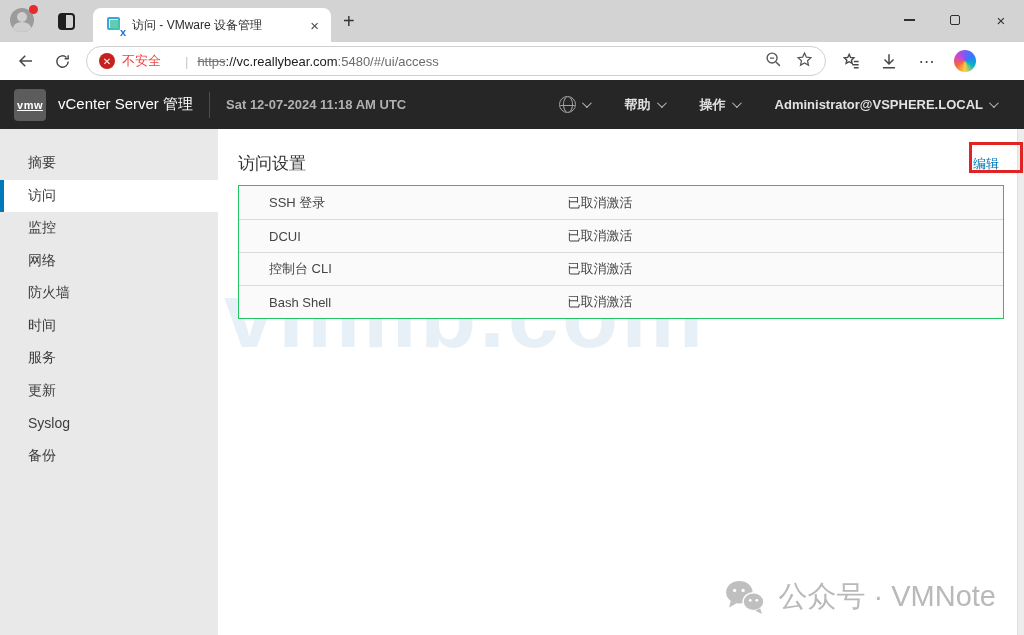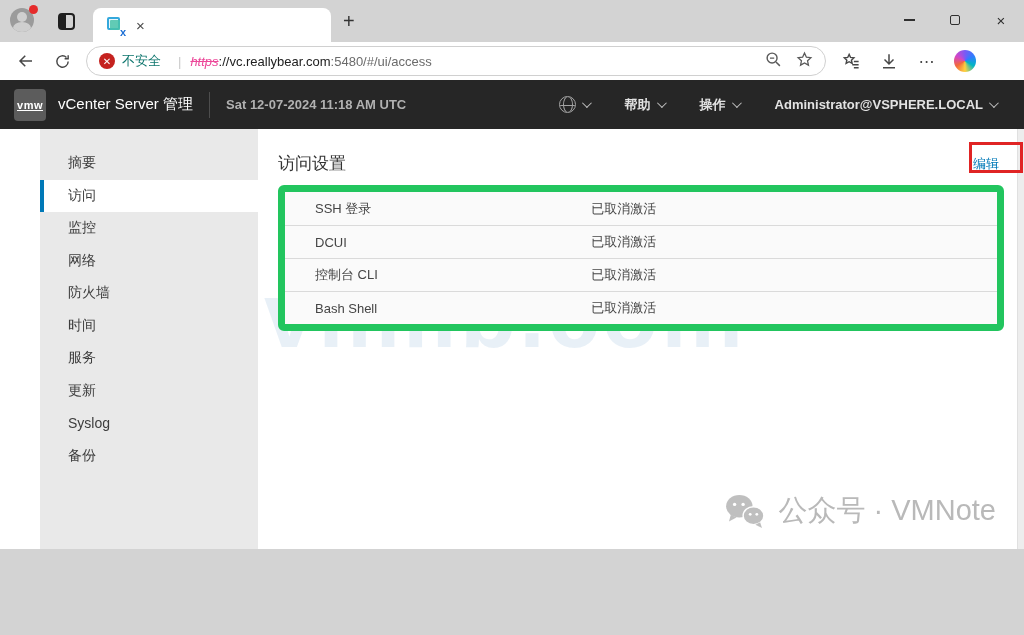--- a/index.html
+++ b/index.html
@@ -30,24 +30,24 @@
   .wc .minbar { width:11px; height:1.6px; background:#2f2f2f; }
   .wc .maxbox { width:10px; height:10px; border:1.6px solid #2f2f2f; border-radius:2px; }
 
   
   .addressrow { height:38px; background:#ffffff; display:flex; align-items:center; padding:0 8px; }
   .nav-ic { width:28px; height:28px; display:flex; align-items:center; justify-content:center; margin:0 4px; color:#474747; }
   .omnibox { flex:1; max-width:740px; height:30px; border:1px solid #d0d0d0; border-radius:16px; display:flex; align-items:center;
     padding:0 12px; margin-left:6px; background:#fff; }
   .err-badge { width:16px; height:16px; border-radius:50%; background:#c5221f; color:#fff; font-size:10px; font-weight:bold;
     display:flex; align-items:center; justify-content:center; margin-right:7px; flex:none; }
-  .notsecure { font-size:13px; color:#0f766e; margin-right:17px; }
+  .notsecure { font-size:13px; color:#ef4444; margin-right:24px; }
   .url-sep { color:#c9c9c9; margin-right:9px; font-size:13px; }
   .url { font-size:13px; white-space:nowrap; overflow:hidden; flex:1; }
-  .url .scheme { color:#ec4899; text-decoration:line-through;font-style:italic; }
+  .url .scheme { color:#737373; text-decoration:line-through; }
   .url .host { color:#202020; }
   .url .path { color:#6b6b6b; }
   .omni-right { display:flex; align-items:center; gap:14px; margin-left:8px; }
   .bar-icons { display:flex; align-items:center; gap:8px; margin-left:10px; }
   .bar-ic { width:30px; height:30px; display:flex; align-items:center; justify-content:center; color:#474747; }
   .copilot { width:22px; height:22px; border-radius:50%;
     background:conic-gradient(#7a5af5,#2f7cff,#00b7c3,#ffd23e,#f2693c,#d246c8,#7a5af5); }
   .dots { font-size:16px; color:#474747; letter-spacing:1px; }
 
   
@@ -60,32 +60,32 @@
   .vami-right { margin-left:auto; display:flex; align-items:center; gap:36px; padding-right:14px; }
   .menu-item { font-size:13px; color:#e3e3e3; font-weight:bold; display:flex; align-items:center; gap:6px; cursor:pointer; }
   .chev { width:7px; height:7px; border-right:1.5px solid #bdbdbd; border-bottom:1.5px solid #bdbdbd;
     transform:rotate(45deg) translateY(-2px); display:inline-block; }
   .globe { width:17px; height:17px; border:1.4px solid #a3a3a3; border-radius:50%; position:relative; overflow:hidden; }
   .globe::before { content:""; position:absolute; left:50%; top:-1px; bottom:-1px; width:8px; margin-left:-4px;
     border:1.2px solid #a3a3a3; border-radius:50%; }
   .globe::after { content:""; position:absolute; left:-1px; right:-1px; top:50%; height:0; border-top:1.2px solid #a3a3a3; }
 
   
-  .app-body { display:flex; height:420px; position:relative; background:#fff;padding-left:40px; }
+  .app-body { display:flex; height:506px; position:relative; background:#fff; }
   .sidebar { width:218px; background:#e9e9e9; padding-top:18px; flex:none; }
   .side-item { height:32.5px; display:flex; align-items:center; padding-left:24px; font-size:14px; color:#3d3d3d;
     cursor:pointer; border-left:4px solid transparent; }
   .side-item.active { background:#ffffff; border-left-color:#0079b8; }
   .content { flex:1; position:relative; padding:0 20px; }
   .scroll-gutter { position:absolute; right:0; top:0; bottom:0; width:7px; background:#ededed; border-left:1px solid #e0e0e0; }
   .content-head { display:flex; align-items:center; justify-content:space-between; padding:23px 0 10px 0; }
   .page-title { font-size:17px; color:#333; font-weight:500; }
   .edit-link { font-size:13px; color:#0079b8; cursor:pointer; margin-right:5px; }
   .annotation { position:absolute; right:1px; top:13px; width:54px; height:31px; border:3px solid #e02424; pointer-events:none; z-index:5; }
-  .settings-table { border:7px solid #22c55e; border-radius:6px; background:#fafafa; position:relative; z-index:1; }
+  .settings-table { border:1px solid #22c55e; border-radius:0; background:#fafafa; position:relative; z-index:1; }
   .srow { height:33px; display:flex; align-items:center; border-top:1px solid #dadada; }
   .srow:first-child { border-top:none; }
   .srow .lbl { width:43%; padding-left:30px; font-size:13px; color:#454545; }
   .srow .val { font-size:13px; color:#454545; }
 
   .wm-center { position:absolute; left:6px; top:140px; font-size:92px; font-weight:bold; letter-spacing:3px;
     color:rgba(27,110,180,0.10); white-space:nowrap; pointer-events:none; line-height:1; }
   .wm-bottom { position:absolute; right:28px; bottom:18px; display:flex; align-items:center; gap:12px;
     color:#b9b9b9; font-size:29px; pointer-events:none; }
   .wm-bottom svg { opacity:.85; }
@@ -100,20 +100,21 @@
       <div class="avatar"></div>
       <div class="avatar-dot"></div>
     </div>
     <div class="ws-icon"></div>
     <div class="tab">
       <span class="favicon">
         <span class="sq1"></span>
           <span class="sq2"></span>
           <span class="fx">x</span>
       </span>
+      <span class="tab-title">访问 - VMware 设备管理</span>
       <span class="tab-close">×</span>
     </div>
     <span class="newtab">+</span>
     <div class="win-controls">
       <div class="wc">
           <span class="minbar"></span>
         </div>
       <div class="wc">
           <span class="maxbox"></span>
         </div>

